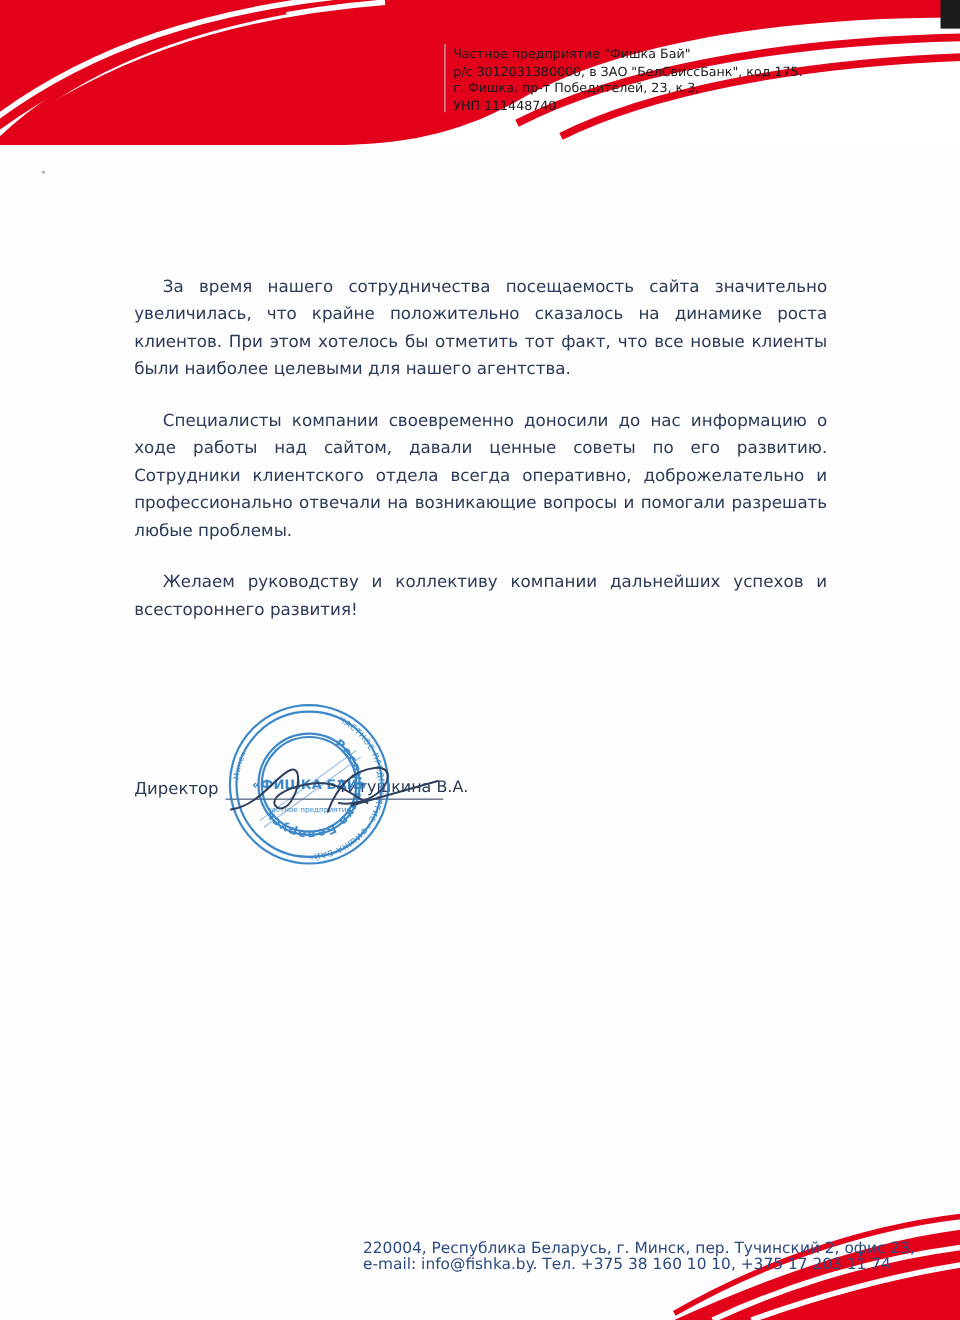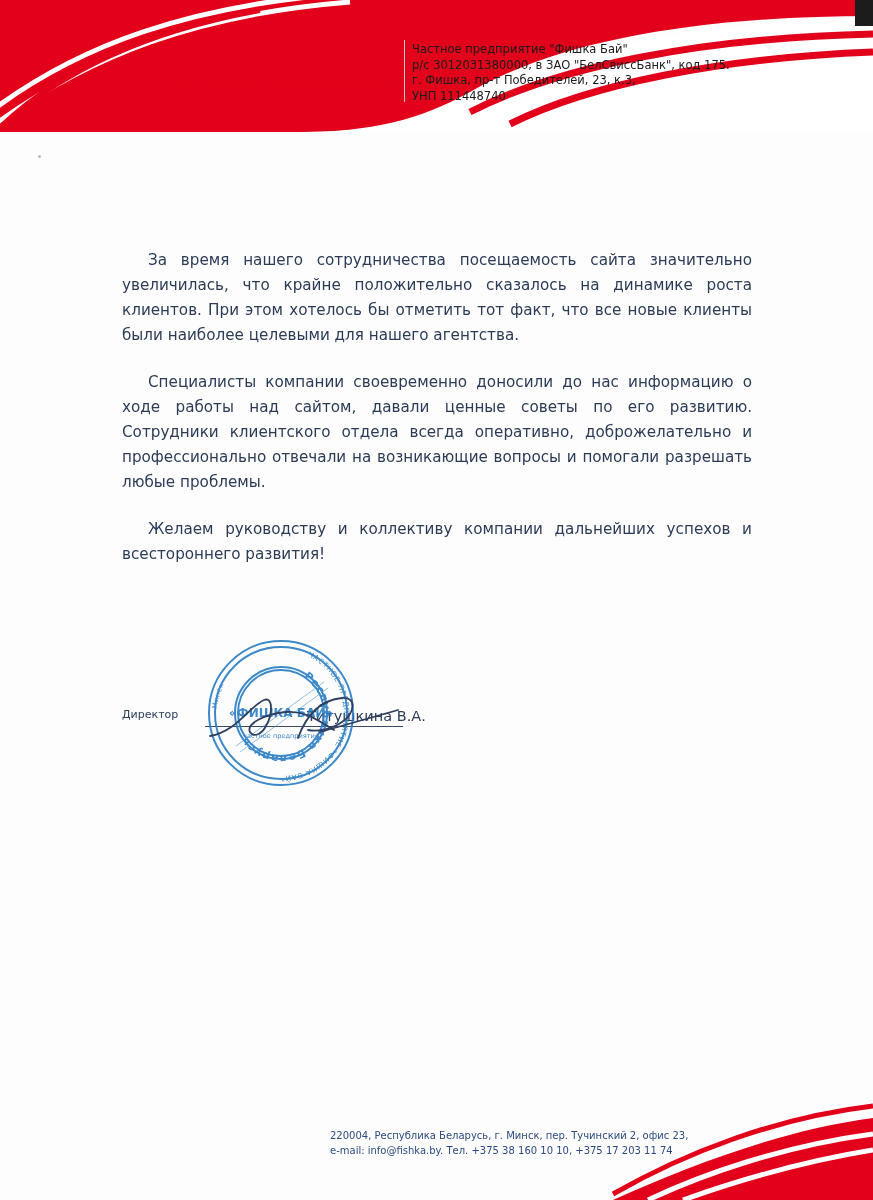--- a/index.html
+++ b/index.html
@@ -122,21 +122,21 @@
     position: absolute;
     left: 122px;
     top: 700px;
     width: 420px;
     height: 40px;
   }
   .sig-label {
     position: absolute;
     left: 0; top: 8px;
     font-family: "DejaVu Sans", sans-serif;
-    font-size: 11px;
+    font-size: 15px;
     color: #2b3b57;
   }
   .sig-name {
     position: absolute;
     left: 185px; top: 8px;
     font-family: "DejaVu Sans", sans-serif;
     font-size: 14.5px;
     color: #2b3b57;
   }
   .sig-line {
@@ -180,21 +180,21 @@
   .footer-swoosh {
     position: absolute;
     right: 0; bottom: 0;
     width: 420px; height: 110px;
   }
   .footer-text {
     position: absolute;
     left: 330px;
     bottom: 42px;
     font-family: "DejaVu Sans", sans-serif;
-    font-size: 10px;
+    font-size: 14px;
     line-height: 15px;
     color: #2b4a80;
     white-space: nowrap;
     z-index: 3;
   }
 
   
   .speck {
     position: absolute;
     left: 38px; top: 155px;

